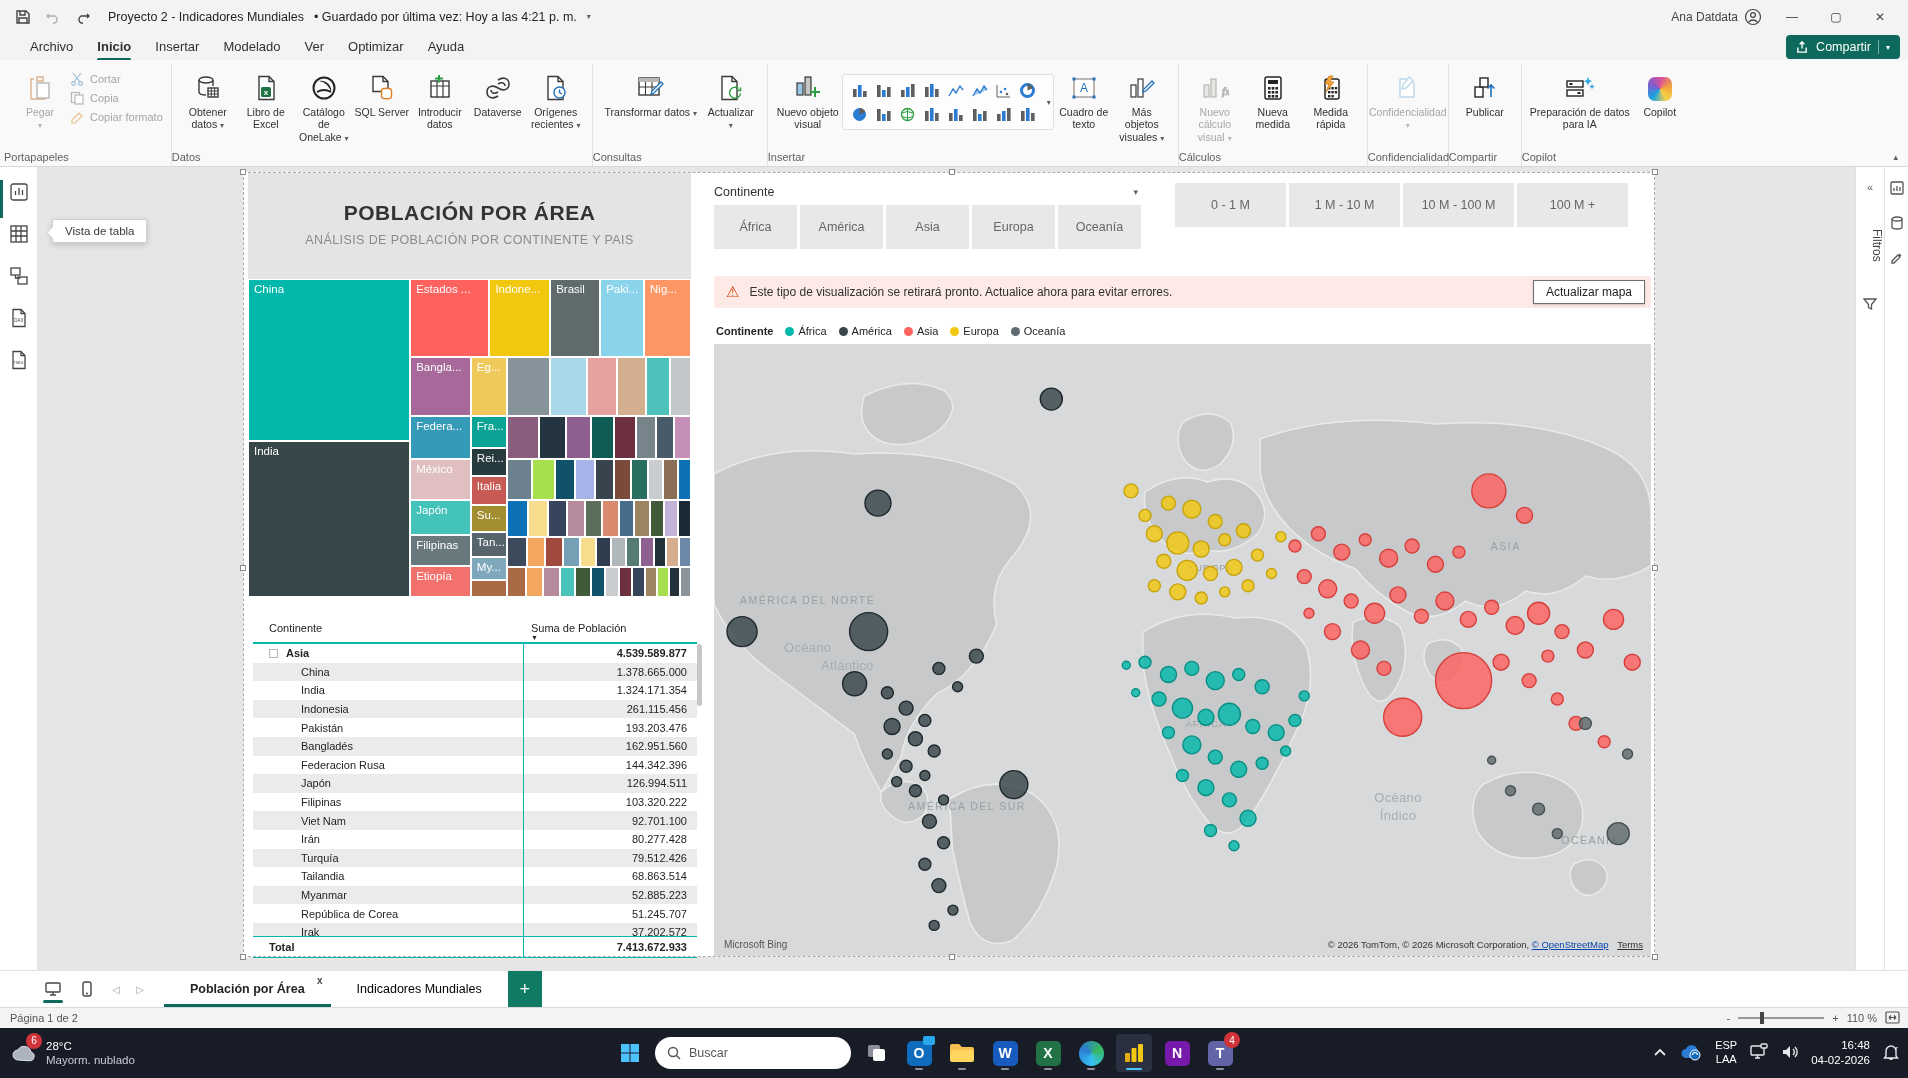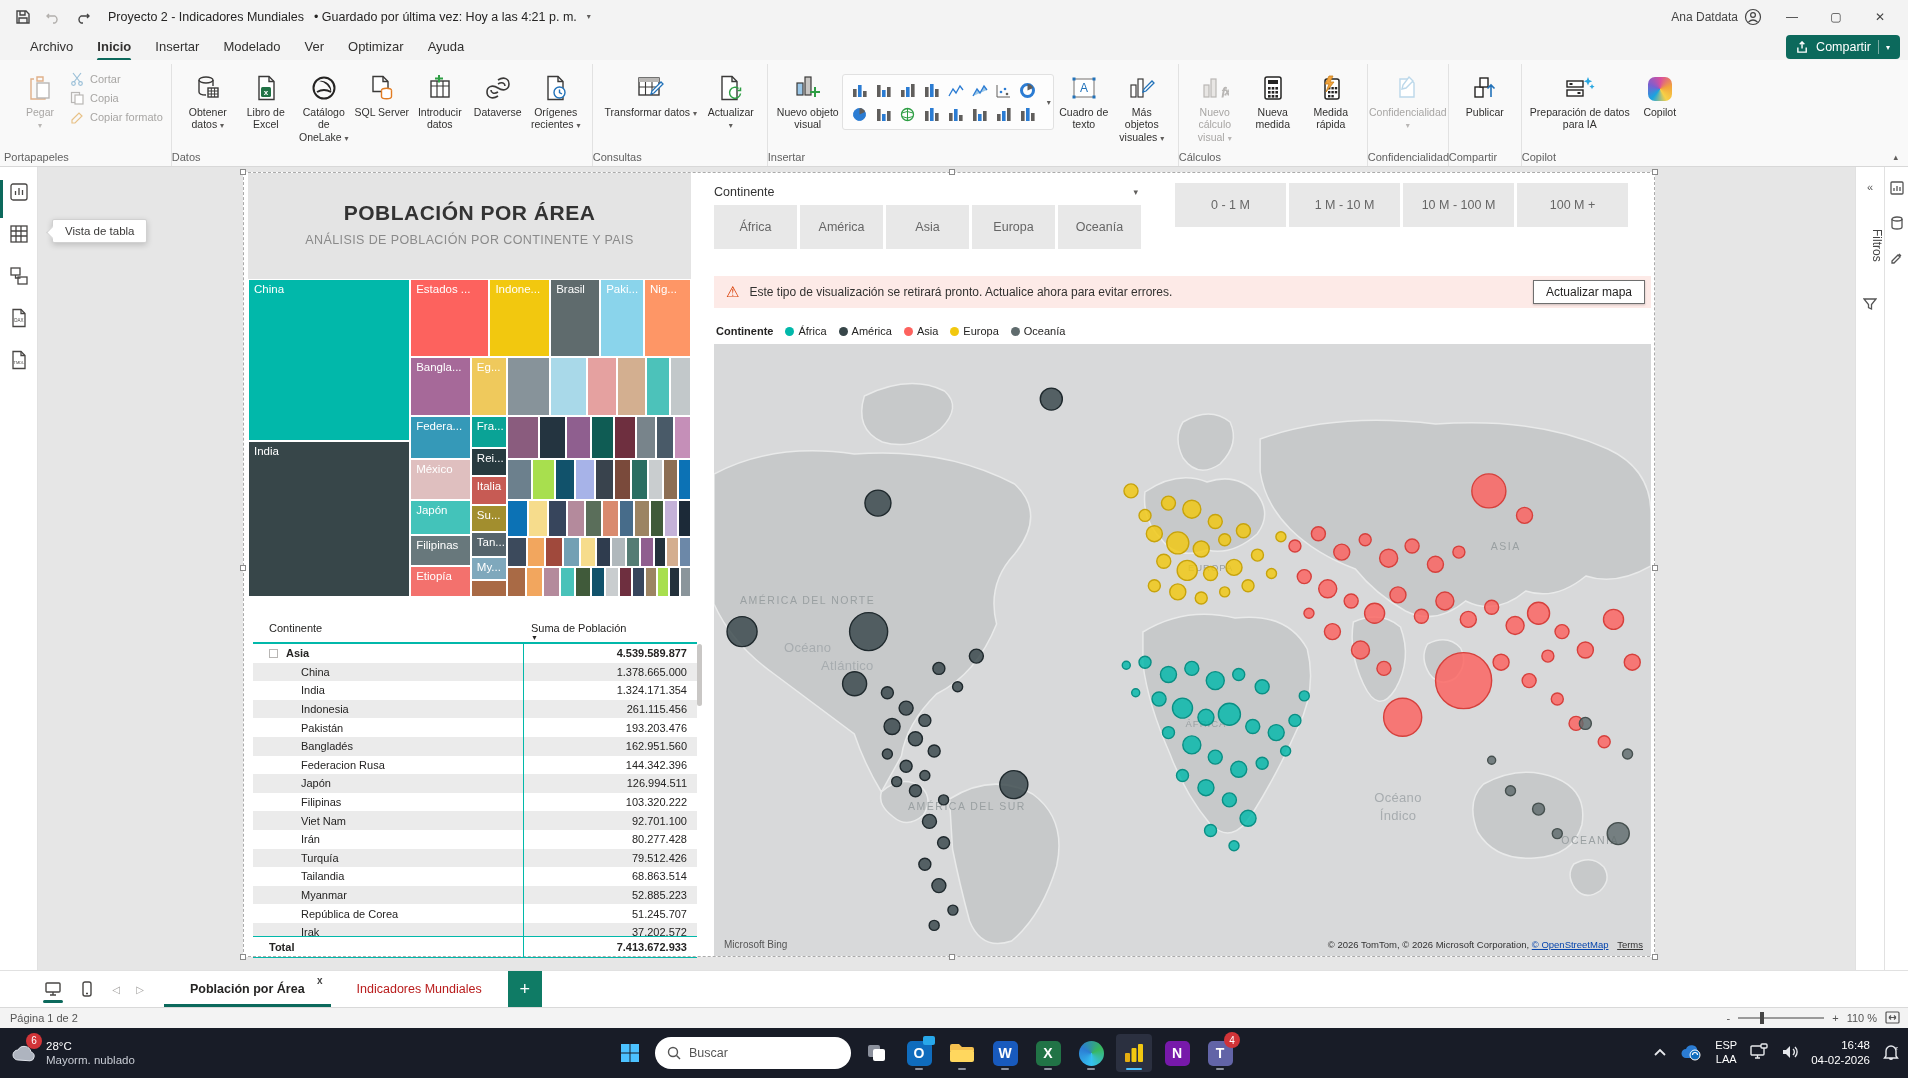--- a/index.html
+++ b/index.html
@@ -134,21 +134,21 @@
   #rr-a .vtext{position:absolute;top:48px;left:0;right:0;writing-mode:vertical-rl;display:flex;justify-content:center;font-size:12px;color:#444;height:60px;margin:auto}
   .rr-ic{position:absolute;left:0;right:0;display:flex;justify-content:center;color:#555}
   .rr-ic svg{stroke:#555;fill:none;stroke-width:1.3}
 
   
   #tabsbar{position:absolute;left:0;right:0;bottom:71px;height:37px;background:#fff;border-top:1px solid #e1e1e1;display:flex;align-items:stretch}
   .viewtoggle{width:34px;display:flex;align-items:center;justify-content:center;position:relative}
   .viewtoggle svg{stroke:#484644;fill:none;stroke-width:1.4}
   .viewtoggle.active:after{content:"";position:absolute;left:7px;right:7px;bottom:4px;height:3px;background:#0c695c;border-radius:2px}
   .pgnav{width:24px;display:flex;align-items:center;justify-content:center;color:#a19f9d;font-size:10px}
-  .ptab{position:relative;display:flex;align-items:center;justify-content:center;padding:0 26px;font-size:12.5px;color:#b91c1c}
+  .ptab{position:relative;display:flex;align-items:center;justify-content:center;padding:0 26px;font-size:12.5px;color:#000000}
   .ptab.active{color:#252423;font-weight:bold}
   .ptab.active:after{content:"";position:absolute;left:0;right:0;bottom:0;height:3px;background:#0c695c}
   .ptab .closex{position:absolute;right:8px;top:4px;font-size:10px;color:#444}
   #newpage{width:34px;margin:0;background:#0f7b65;color:#fff;display:flex;align-items:center;justify-content:center;font-size:18px}
 
   
   #statusbar{position:absolute;left:0;right:0;bottom:50px;height:21px;background:#f3f3f3;border-top:1px solid #d9d9d9;display:flex;align-items:center;font-size:11px;color:#555}
   #status-page{margin-left:10px}
   #zoomctl{margin-left:auto;display:flex;align-items:center;gap:8px;margin-right:8px}
   #zoomctl .track{position:relative;width:86px;height:2px;background:#9a9a9a}

